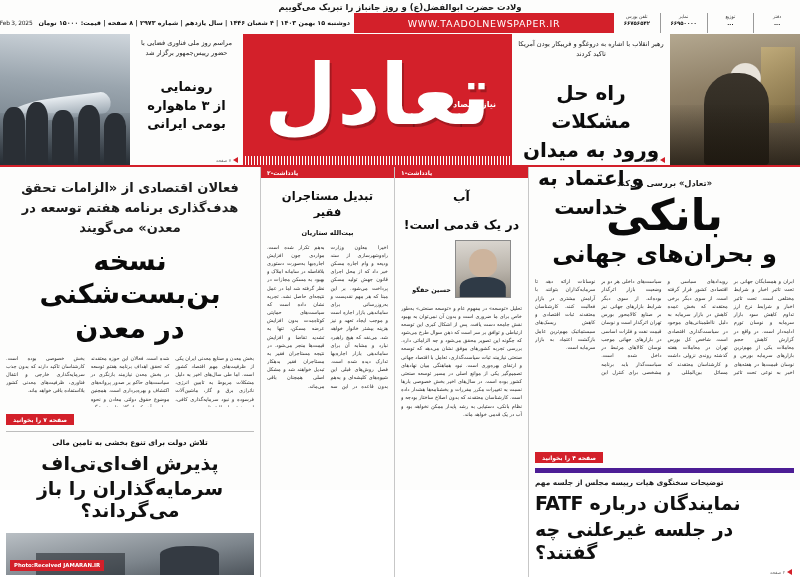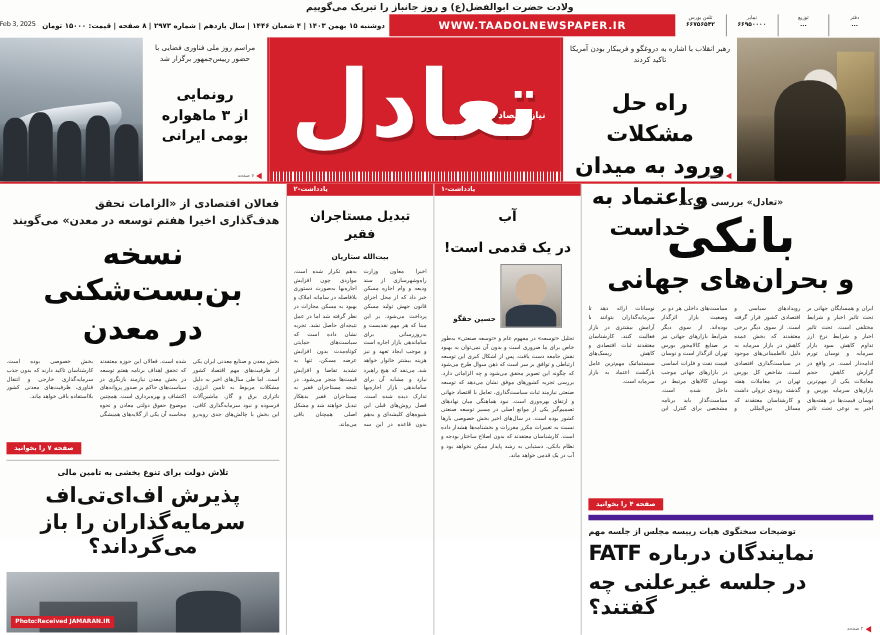--- a/index.html
+++ b/index.html
@@ -75,21 +75,21 @@
     color: #111;
     display: block;
     margin-top: 1px;
   }
 
   .site-url {
     flex: 0 0 260px;
     background: #d3202a;
     color: #ffffff;
     font-size: 9.5px;
-    font-weight: bold;
+    font-weight: normal;
     letter-spacing: 0.6px;
     display: flex;
     align-items: center;
     justify-content: center;
     direction: ltr;
     font-family: "DejaVu Sans", sans-serif;
   }
 
   .dateline {
     flex: 1;
@@ -477,22 +477,22 @@
   }
   .note-body.single { column-count: 1; }
 
   
   .col-left {
     flex: 1;
     display: flex;
     flex-direction: column;
   }
   .left-kicker {
-    text-align: right;
-    font-size: 10px;
+    text-align: center;
+    font-size: 13px;
     font-weight: bold;
     line-height: 1.55;
     color: #1c1c1c;
     margin-top: 6px;
     letter-spacing: -0.2px;
   }
   .left-title {
     text-align: center;
     font-size: 27px;
     font-weight: bold;
@@ -713,21 +713,21 @@
       <div class="note-banner">یادداشت-۲</div>
       <div style="padding:0 6px 5px 6px; display:flex; flex-direction:column; flex:1; overflow:hidden;">
         <div class="note-title">تبدیل مستاجران فقیر</div>
         <div class="note-author">بیت‌الله ستاریان</div>
         <div class="note-body">اخیرا معاون وزارت راه‌وشهرسازی از سند ودیعه و وام اجاره مسکن خبر داد که از محل اجرای قانون جهش تولید مسکن پرداخت می‌شود. بر این مبنا که هر مهم نقدیست و به‌روزرسانی برای ساماندهی بازار اجاره است و موجب ایجاد تعهد و نیز هزینه بیشتر خانوار خواهد شد. می‌نقد که هیچ راهبرد نبارد و مشابه آن برای ساماندهی بازار اجاره‌بها تدارک دیده شده است. فصل روش‌های قبلی این شیوه‌های کلیشه‌ای و به‌هم بدون قاعده در این سه به‌هم تکرار شده است. مواردی چون افزایش اجاره‌بها به‌صورت دستوری بلافاصله در سامانه املاک و بهبود به مسکن مجازات در نظر گرفته شد اما در عمل نتیجه‌ای حاصل نشد. تجربه نشان داده است که سیاست‌های حمایتی کوتاه‌مدت بدون افزایش عرضه مسکن، تنها به تشدید تقاضا و افزایش قیمت‌ها منجر می‌شود. در نتیجه مستاجران فقیر به مستاجران فقیر بدهکار تبدیل خواهند شد و مشکل اصلی همچنان باقی می‌ماند.</div>
       </div>
     </div>
 
     <div class="col col-left">
       <div class="left-kicker">فعالان اقتصادی از «الزامات تحقق</div>
-      <div class="left-kicker" style="margin-top:0">هدف‌گذاری اخیرا هفتم توسعه در معدن» می‌گویند</div>
+      <div class="left-kicker" style="margin-top:0">هدف‌گذاری برنامه هفتم توسعه در معدن» می‌گویند</div>
       <div class="left-title">نسخه بن‌بست‌شکنی</div>
       <div class="left-title" style="margin-top:2px">در معدن</div>
       <div class="left-body">بخش معدن و صنایع معدنی ایران یکی از ظرفیت‌های مهم اقتصاد کشور است. اما طی سال‌های اخیر به دلیل مشکلات مربوط به تامین انرژی، ناترازی برق و گاز، ماشین‌آلات فرسوده و نبود سرمایه‌گذاری کافی، این بخش با چالش‌های جدی روبه‌رو شده است. فعالان این حوزه معتقدند که تحقق اهداف برنامه هفتم توسعه در بخش معدن نیازمند بازنگری در سیاست‌های حاکم بر صدور پروانه‌های اکتشاف و بهره‌برداری است. همچنین موضوع حقوق دولتی معادن و نحوه محاسبه آن یکی از گلایه‌های همیشگی بخش خصوصی بوده است. کارشناسان تاکید دارند که بدون جذب سرمایه‌گذاری خارجی و انتقال فناوری، ظرفیت‌های معدنی کشور بلااستفاده باقی خواهد ماند.</div>
       <div class="pagelink-wrap">
         <span class="pagelink">صفحه ۷ را بخوانید</span>
       </div>
 
       <div class="left-mid">
         <div class="kick">تلاش دولت برای تنوع بخشی به تامین مالی</div>
         <div class="t1">پذیرش اف‌ای‌تی‌اف</div>

